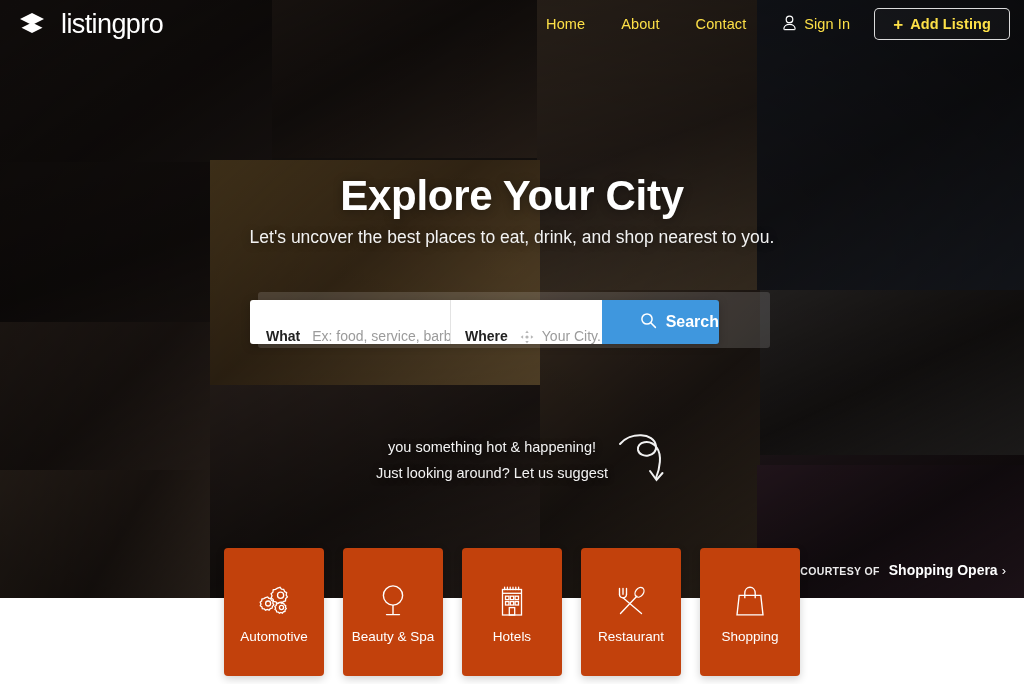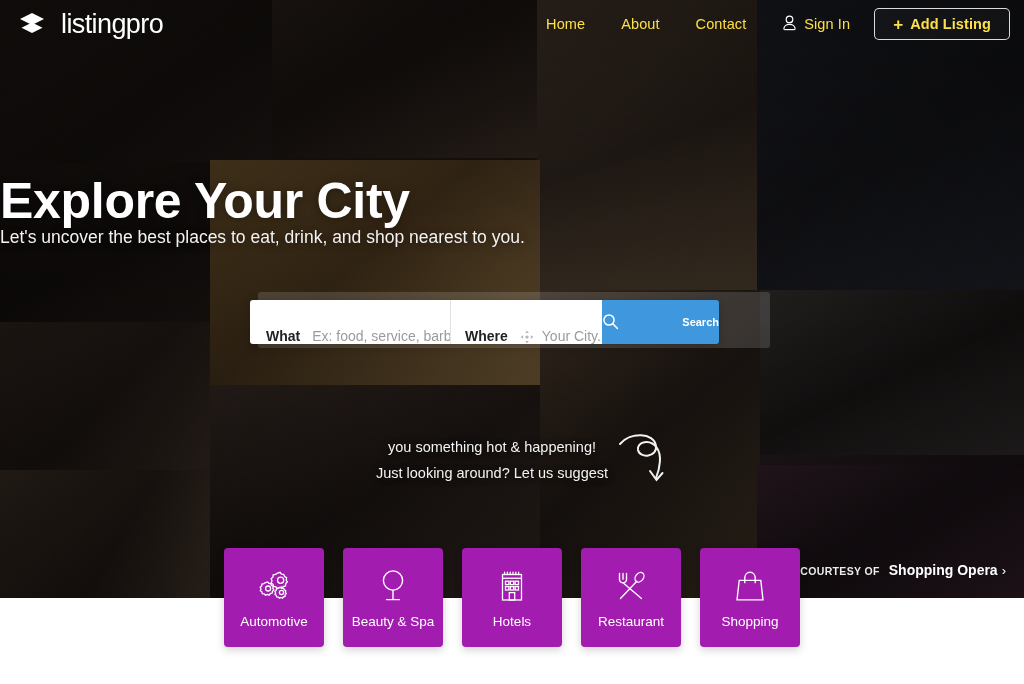--- a/index.html
+++ b/index.html
@@ -81,26 +81,26 @@
     color:#fff; font-size:14.5px; font-weight:700; text-decoration:none;
     background:rgba(255,255,255,0.03);
   }
   .add-listing .plus { font-size:17px; font-weight:700; margin-right:7px; line-height:1; }
 
   
   .hero-content {
     position:absolute; left:0; top:0; width:1024px; height:598px; z-index:30;
   }
   .hero-title {
-    position:absolute; top:172px; width:100%; text-align:left;
-    font-size:50px; font-weight:700; color:#ffffff; letter-spacing:-0.3px;
+    position:absolute; top:172px; width:100%; text-align:center;
+    font-size:42px; font-weight:700; color:#ffffff; letter-spacing:-0.3px;
     text-shadow:0 1px 10px rgba(0,0,0,0.35);
   }
   .hero-sub {
-    position:absolute; top:227px; width:100%; 
+    position:absolute; top:227px; width:100%; text-align:center;
     font-size:17.5px; color:#f2f2f2; font-weight:400;
     text-shadow:0 1px 8px rgba(0,0,0,0.4);
   }
 
   
   .search-shadow {
     position:absolute; left:258px; top:292px; width:512px; height:56px;
     background:rgba(255,255,255,0.14); border-radius:3px;
   }
   .searchbar {
@@ -109,21 +109,21 @@
     box-shadow:0 2px 10px rgba(0,0,0,0.22);
   }
   .field { background:#ffffff; display:flex; align-items:flex-end; height:44px; }
   .field-what  { width:200px; padding-left:16px; }
   .field-where { width:152px; padding-left:14px; border-left:1px solid #e3e3e3; }
   .field-label { font-size:14px; font-weight:700; color:#222; margin-right:12px; white-space:nowrap; }
   .field-ph    { font-size:14px; color:#9b9b9b; white-space:nowrap; overflow:hidden; }
   .geo-icon { margin-right:8px; display:flex; align-items:center; }
   .search-btn {
     width:117px; background:#3f97de; display:flex; align-items:center;
-    justify-content:space-between; color:#fff; font-size:11px; font-weight:700;
+    justify-content:flex-end; color:#fff; font-size:16px; font-weight:700;
     cursor:pointer;
   }
   .search-btn svg { margin-right:9px; }
 
   
   .suggest {
     position:absolute; left:372px; top:434px; width:240px;
     text-align:center; color:#f3f3f3; font-size:14.5px; line-height:26px;
     text-shadow:0 1px 6px rgba(0,0,0,0.5);
   }
@@ -137,21 +137,21 @@
   .courtesy-pre { font-size:10.5px; letter-spacing:0.35px; font-weight:600; opacity:0.92; }
   .courtesy-name { font-size:14px; font-weight:700; margin-left:9px; }
   .courtesy-chev { font-size:13px; margin-left:4px; font-weight:400; }
 
   
   .tiles {
     position:absolute; left:0; top:548px; width:1024px; height:100px;
     display:flex; justify-content:center; gap:19px; z-index:36;
   }
   .tile {
-    width:100px; height:99px; background:#a21caf; border-radius:4px;
+    width:100px; height:128px; background:#c2410c; border-radius:4px;
     display:flex; flex-direction:column; align-items:center;
     justify-content:center; cursor:pointer;
     box-shadow:0 3px 8px rgba(0,0,0,0.18);
   }
   .tile-icon { height:40px; display:flex; align-items:center; justify-content:center; }
   .tile-label { color:#ffffff; font-size:13.5px; margin-top:8px; white-space:nowrap; }
 
   .page-below { position:absolute; left:0; top:598px; width:1024px; height:86px; background:#fff; }
 </style>
 </head>

